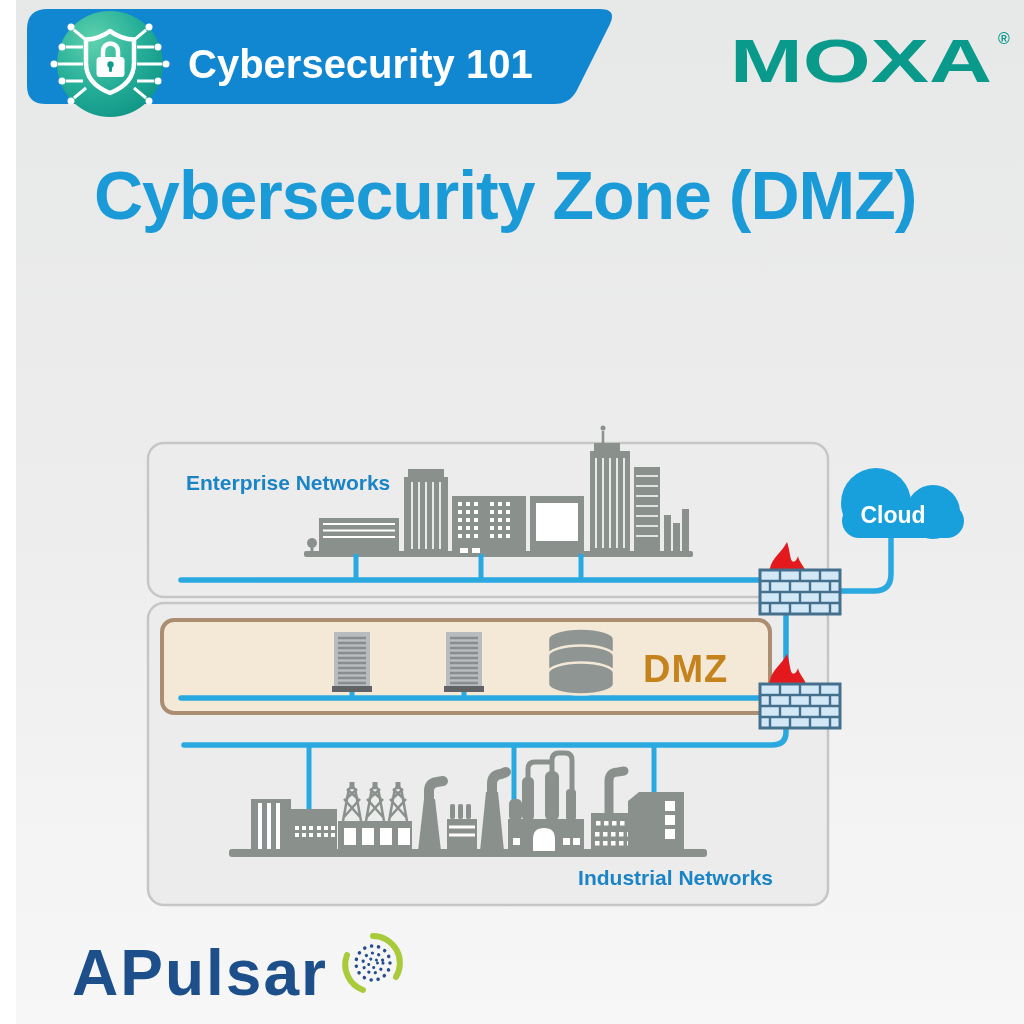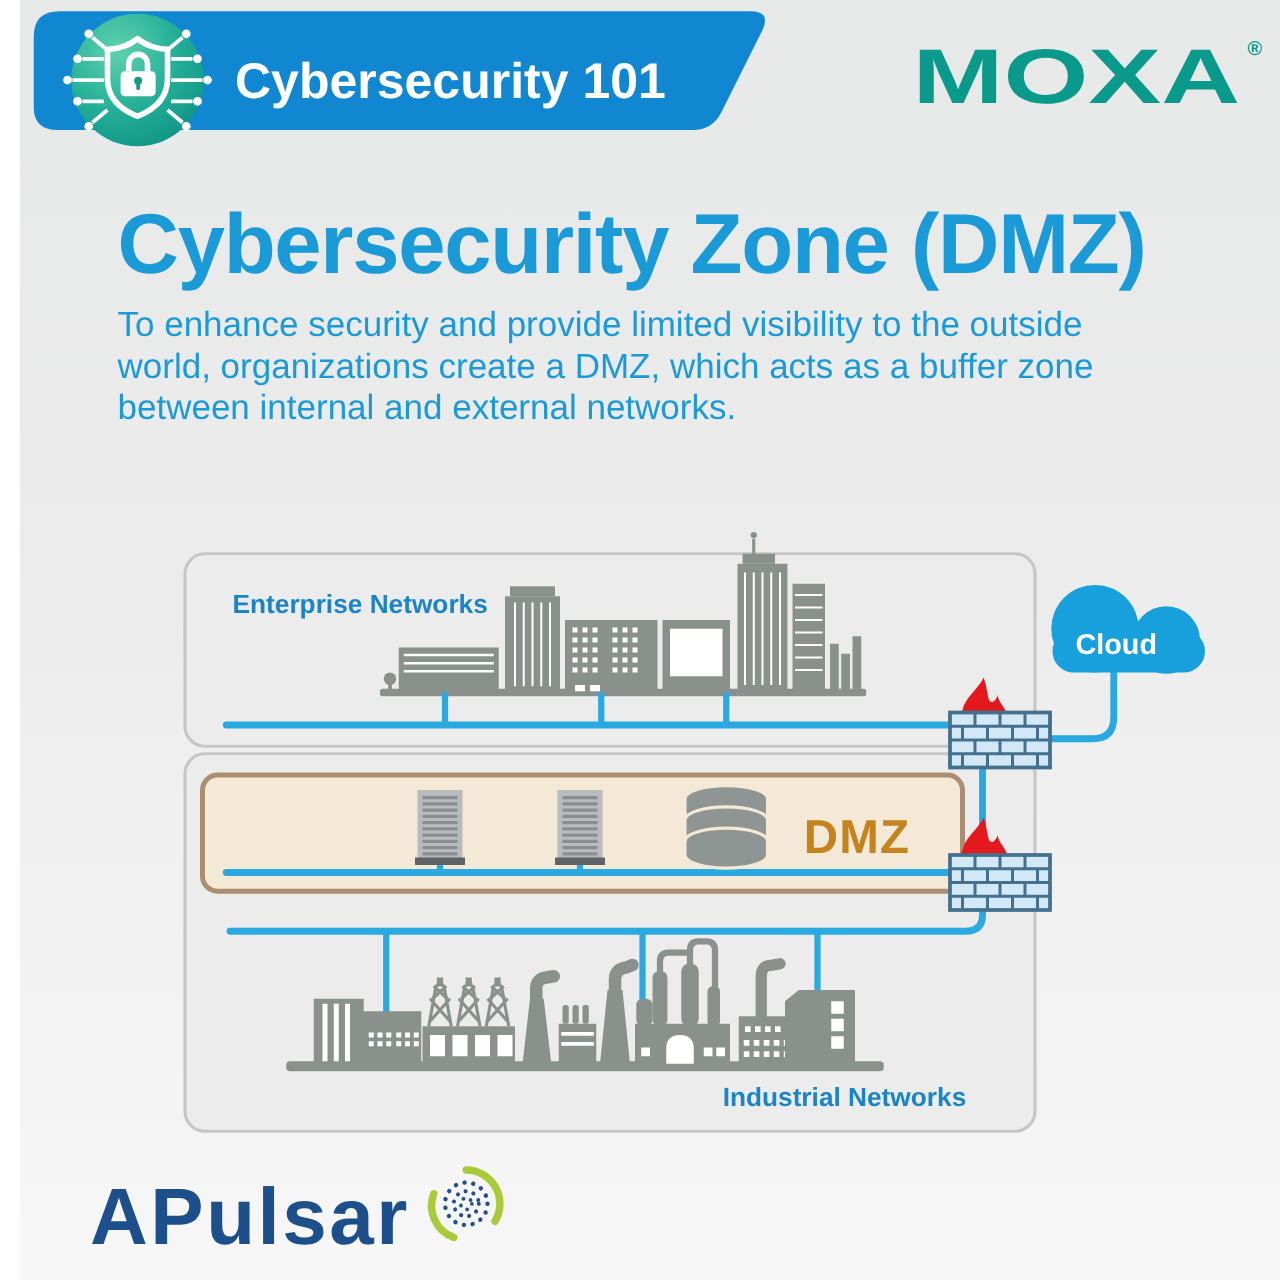--- a/index.html
+++ b/index.html
@@ -233,18 +233,13 @@
       <g fill="none">
         <path d="M357,936 a27,27 0 0 1 23,41 M347,990 a27,27 0 0 1 -16,-35" stroke="#a9cb3b" stroke-width="6" stroke-linecap="round"></path>
         <circle cx="357" cy="963" r="17" stroke="#254f8c" stroke-width="3.5" stroke-dasharray="0.1 7" stroke-linecap="round"></circle>
         <circle cx="357" cy="963" r="10" stroke="#254f8c" stroke-width="3.2" stroke-dasharray="0.1 6.5" stroke-linecap="round"></circle>
         <circle cx="357" cy="963" r="4.5" stroke="#254f8c" stroke-width="3" stroke-dasharray="0.1 6" stroke-linecap="round"></circle>
       </g>
     </g>
   </svg>
 
   <div class="title">Cybersecurity Zone (DMZ)</div>
-  <div class="desc">
-    <div>To enhance security and provide limited visibility to the outside</div>
-    <div>world, organizations create a DMZ, which acts as a buffer zone</div>
-    <div>between internal and external networks.</div>
-  </div>
 </div>
 
 </body></html>

